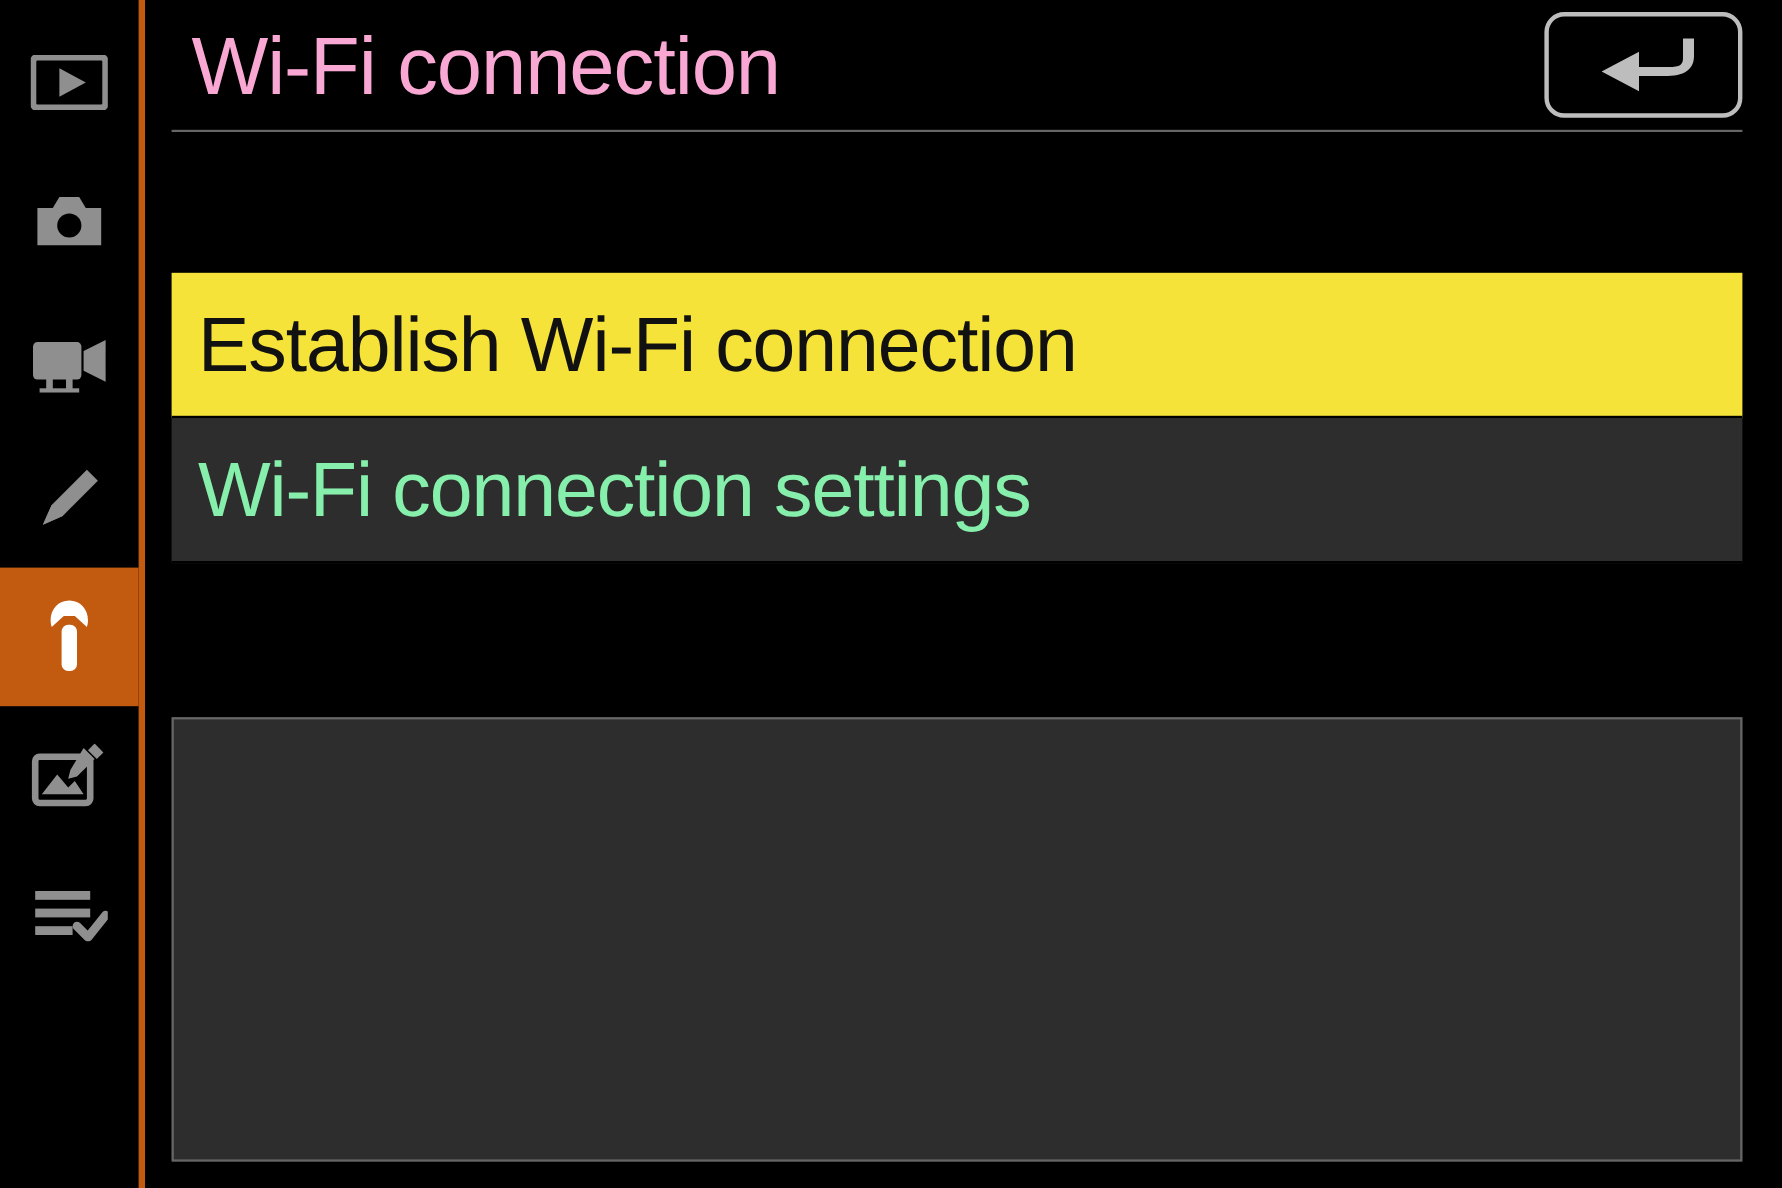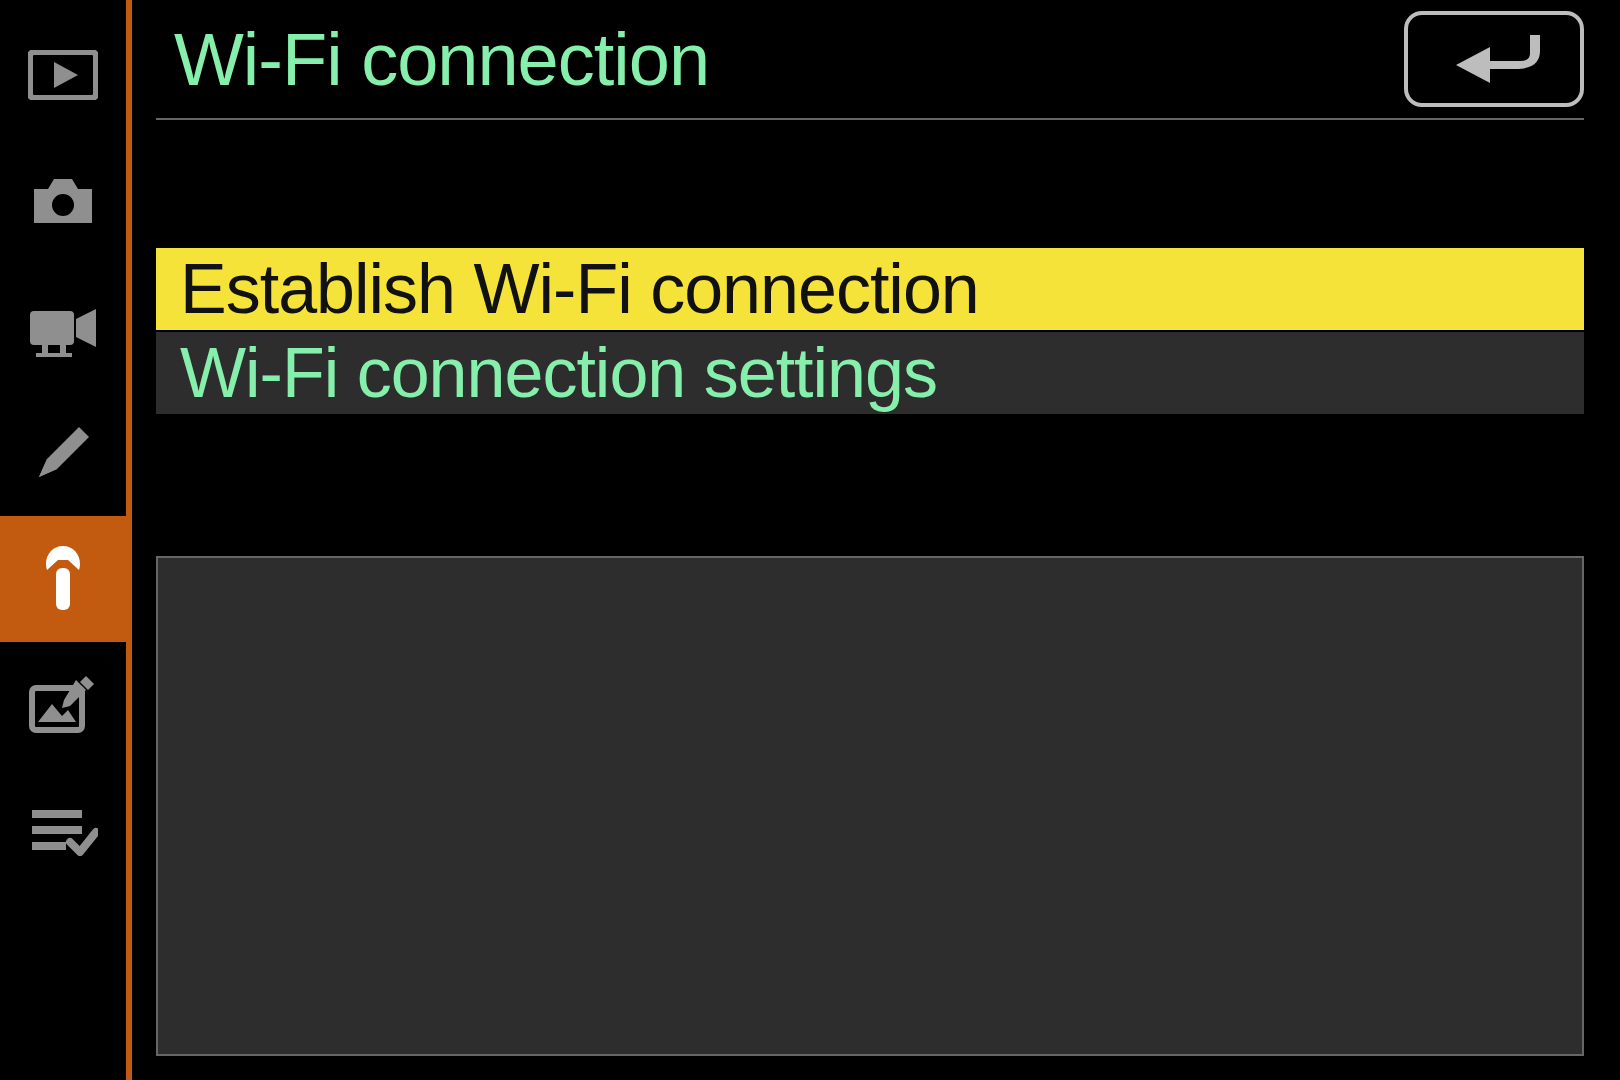--- a/index.html
+++ b/index.html
@@ -33,40 +33,40 @@
     padding: 0 36px 24px 24px;
   }
   .header {
     display: flex;
     align-items: center;
     justify-content: space-between;
     height: 120px;
     border-bottom: 2px solid #666;
   }
   .title {
-    color: #86efac;
+    color: #f9a8d4;
     font-size: 74px;
     font-weight: 400;
     letter-spacing: -1px;
     padding-left: 18px;
   }
   .back-btn {
     width: 180px;
     height: 96px;
     border: 4px solid #bdbdbd;
     border-radius: 18px;
     display: flex;
     align-items: center;
     justify-content: center;
     background: #000;
   }
   .spacer-top { height: 128px; }
   .menu-list { display: flex; flex-direction: column; }
   .menu-item {
-    height: 84px;
+    height: 132px;
     display: flex;
     align-items: center;
     padding-left: 24px;
     font-size: 70px;
     font-weight: 400;
     letter-spacing: -1px;
     border-bottom: 2px solid #000;
   }
   .menu-item.selected {
     background: #f5e33a;

